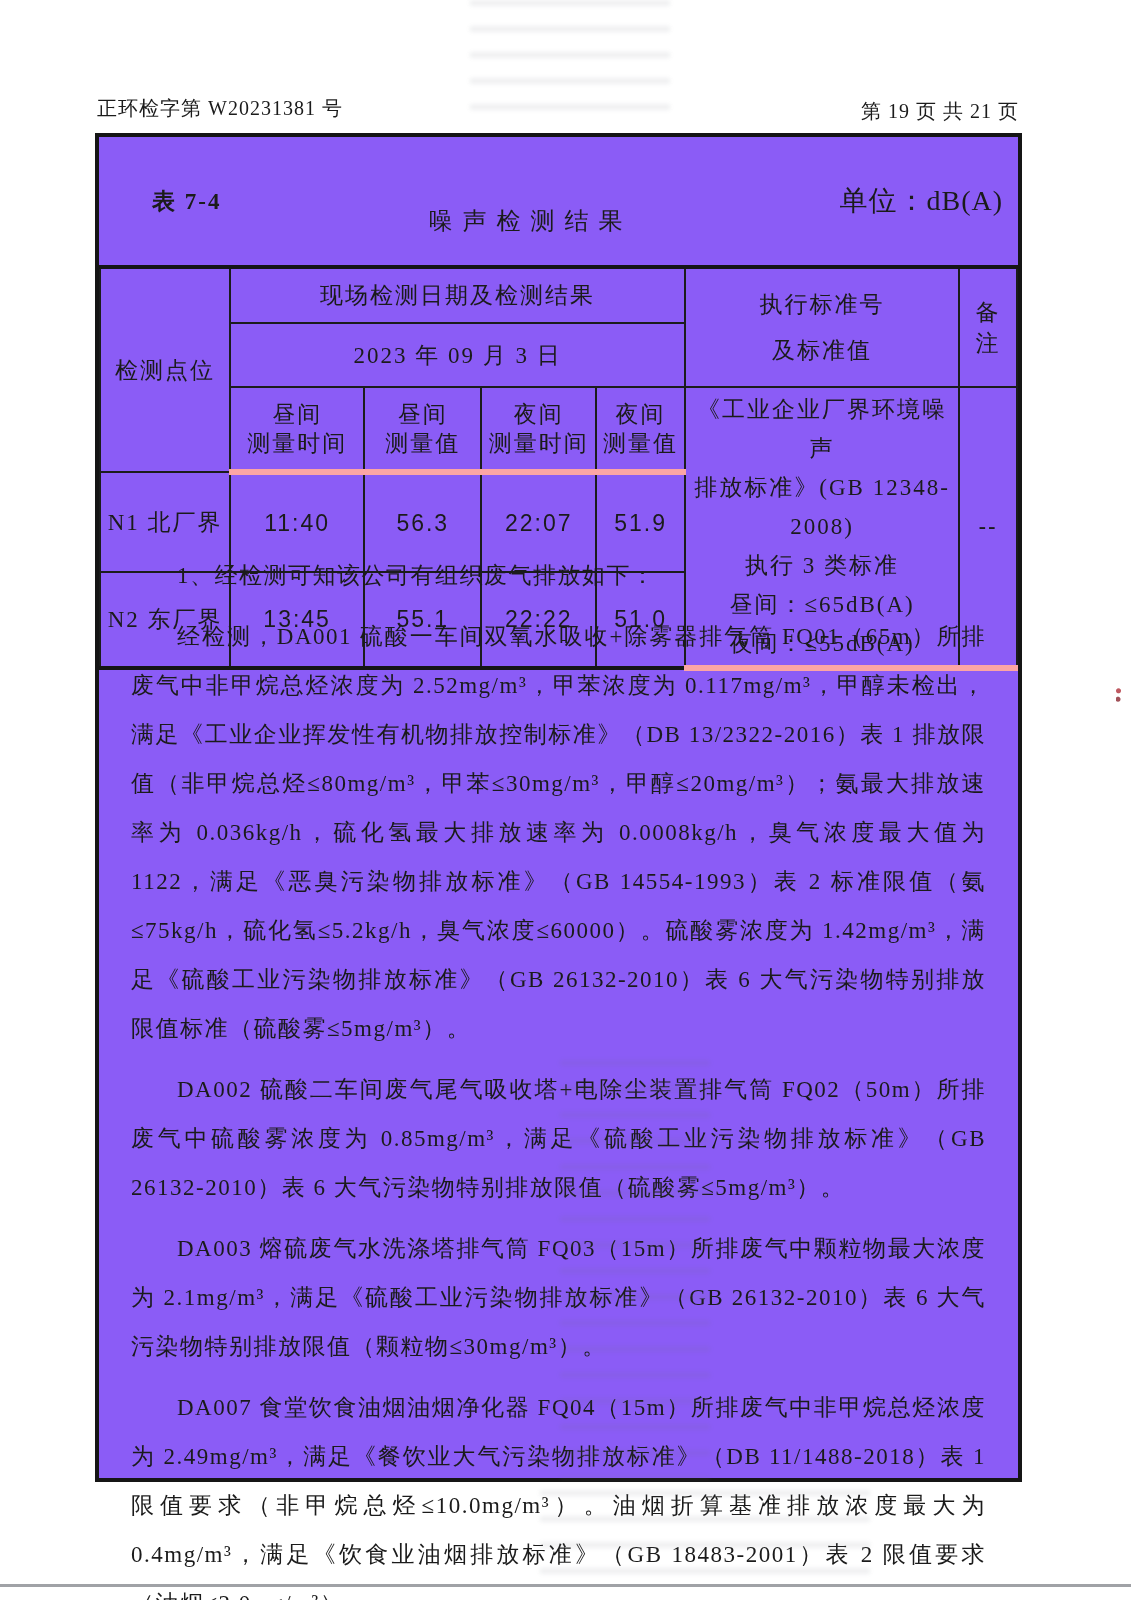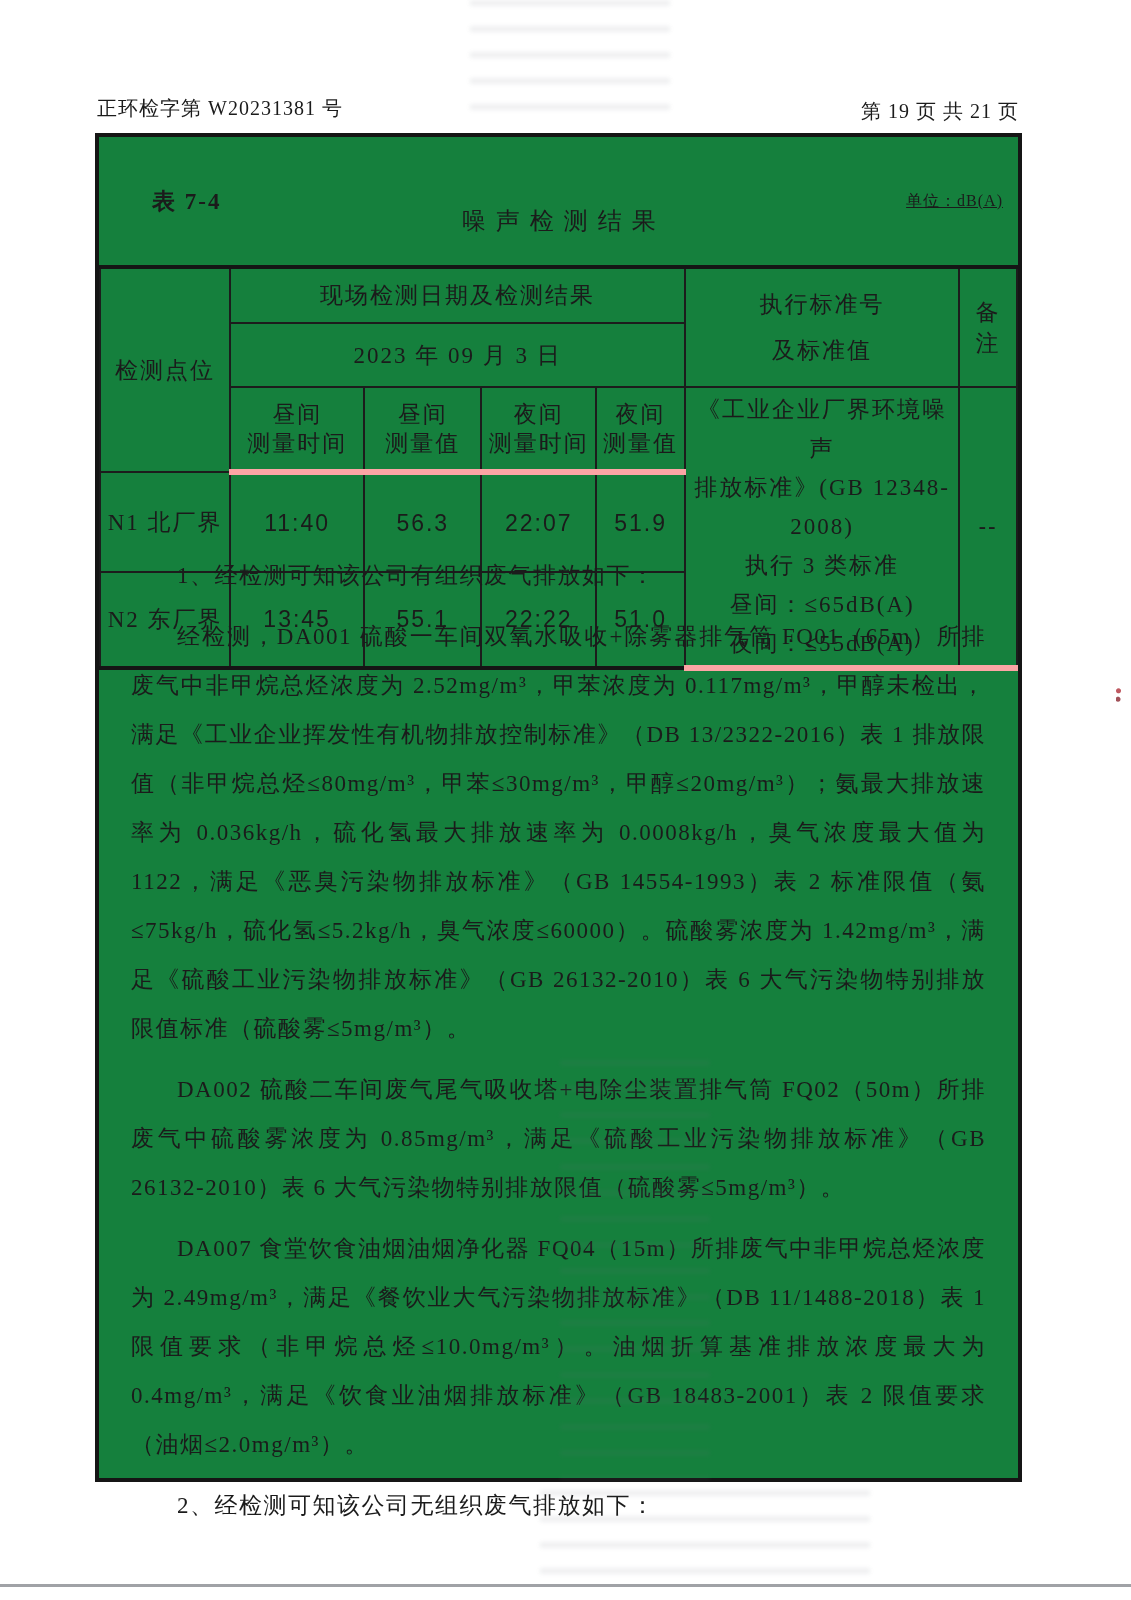--- a/index.html
+++ b/index.html
@@ -12,35 +12,35 @@
   
   .page-head-left{
     position:absolute;left:97px;top:95px;font-size:20px;letter-spacing:1px;
   }
   .page-head-right{
     position:absolute;right:112px;top:98px;font-size:20px;letter-spacing:1px;
   }
   
   .doc-box{
     position:absolute;left:95px;top:133px;width:927px;height:1349px;
-    border:4px solid #151515;box-sizing:border-box;background:#15803d;
+    border:4px solid #151515;box-sizing:border-box;background:#8b5cf6;
   }
   table.noise{
     border-collapse:collapse;table-layout:fixed;width:100%;
   }
   table.noise td{
     border:2px solid #1c1c1c;text-align:center;vertical-align:middle;
     font-size:23px;padding:2px 4px;white-space:pre-line;letter-spacing:2px;
     box-sizing:border-box;
   }
   tr.title-row td{border-top:none;border-left:none;border-right:none;border-bottom:4px solid #151515;}
   .title-flex{display:flex;align-items:center;justify-content:space-between;padding:0 8px;}
   .title-label{font-weight:bold;letter-spacing:2px;padding-left:40px;font-size:23px;}
   .title-main{letter-spacing:10px;font-size:24px;margin-top:40px;}
-  .title-unit{font-size:16px;letter-spacing:1px;padding-right:2px;text-decoration:underline;}
+  .title-unit{font-size:28px;letter-spacing:1px;padding-right:2px;}
   td.subhead{font-size:22px;line-height:29px;letter-spacing:3px;padding:4px 0;}
   td.datecell{letter-spacing:4px;}
   td.stdhead{line-height:46px;letter-spacing:3px;}
   td.stdval{font-size:22.5px;line-height:39px;letter-spacing:1px;padding:6px 2px;}
   td.pointcell{letter-spacing:2px;}
   td.valcell{font-size:25px;letter-spacing:1px;font-family:"Liberation Sans","DejaVu Sans",sans-serif;}
   tr.subhead-row td{border-bottom:6px solid #fca5a5;}
   tr.last-row td{border-bottom:4px solid #151515;}
   
   .conclusion{
@@ -141,20 +141,21 @@
       <td class="valcell">22:22</td>
       <td class="valcell">51.0</td>
     </tr>
   </tbody>
     </table>
 
   <div class="conclusion">
     <p>1、经检测可知该公司有组织废气排放如下：</p>
     <p>经检测，DA001 硫酸一车间双氧水吸收+除雾器排气筒 FQ01（65m）所排废气中非甲烷总烃浓度为 2.52mg/m³，甲苯浓度为 0.117mg/m³，甲醇未检出，满足《工业企业挥发性有机物排放控制标准》（DB 13/2322-2016）表 1 排放限值（非甲烷总烃≤80mg/m³，甲苯≤30mg/m³，甲醇≤20mg/m³）；氨最大排放速率为 0.036kg/h，硫化氢最大排放速率为 0.0008kg/h，臭气浓度最大值为 1122，满足《恶臭污染物排放标准》（GB 14554-1993）表 2 标准限值（氨≤75kg/h，硫化氢≤5.2kg/h，臭气浓度≤60000）。硫酸雾浓度为 1.42mg/m³，满足《硫酸工业污染物排放标准》（GB 26132-2010）表 6 大气污染物特别排放限值标准（硫酸雾≤5mg/m³）。</p>
     <p>DA002 硫酸二车间废气尾气吸收塔+电除尘装置排气筒 FQ02（50m）所排废气中硫酸雾浓度为 0.85mg/m³，满足《硫酸工业污染物排放标准》（GB 26132-2010）表 6 大气污染物特别排放限值（硫酸雾≤5mg/m³）。</p>
+    <p>DA003 熔硫废气水洗涤塔排气筒 FQ03（15m）所排废气中颗粒物最大浓度为 2.1mg/m³，满足《硫酸工业污染物排放标准》（GB 26132-2010）表 6 大气污染物特别排放限值（颗粒物≤30mg/m³）。</p>
     <p>DA007 食堂饮食油烟油烟净化器 FQ04（15m）所排废气中非甲烷总烃浓度为 2.49mg/m³，满足《餐饮业大气污染物排放标准》（DB 11/1488-2018）表 1 限值要求（非甲烷总烃≤10.0mg/m³）。油烟折算基准排放浓度最大为 0.4mg/m³，满足《饮食业油烟排放标准》（GB 18483-2001）表 2 限值要求（油烟≤2.0mg/m³）。</p>
     <p>2、经检测可知该公司无组织废气排放如下：</p>
   </div>
 </div>
 
 <div class="bleed bleed-a"></div>
 <div class="bleed bleed-b"></div>
 <div class="bleed bleed-c"></div>
 <div class="red-mark"></div>
 <div class="bottom-scan-line"></div>

